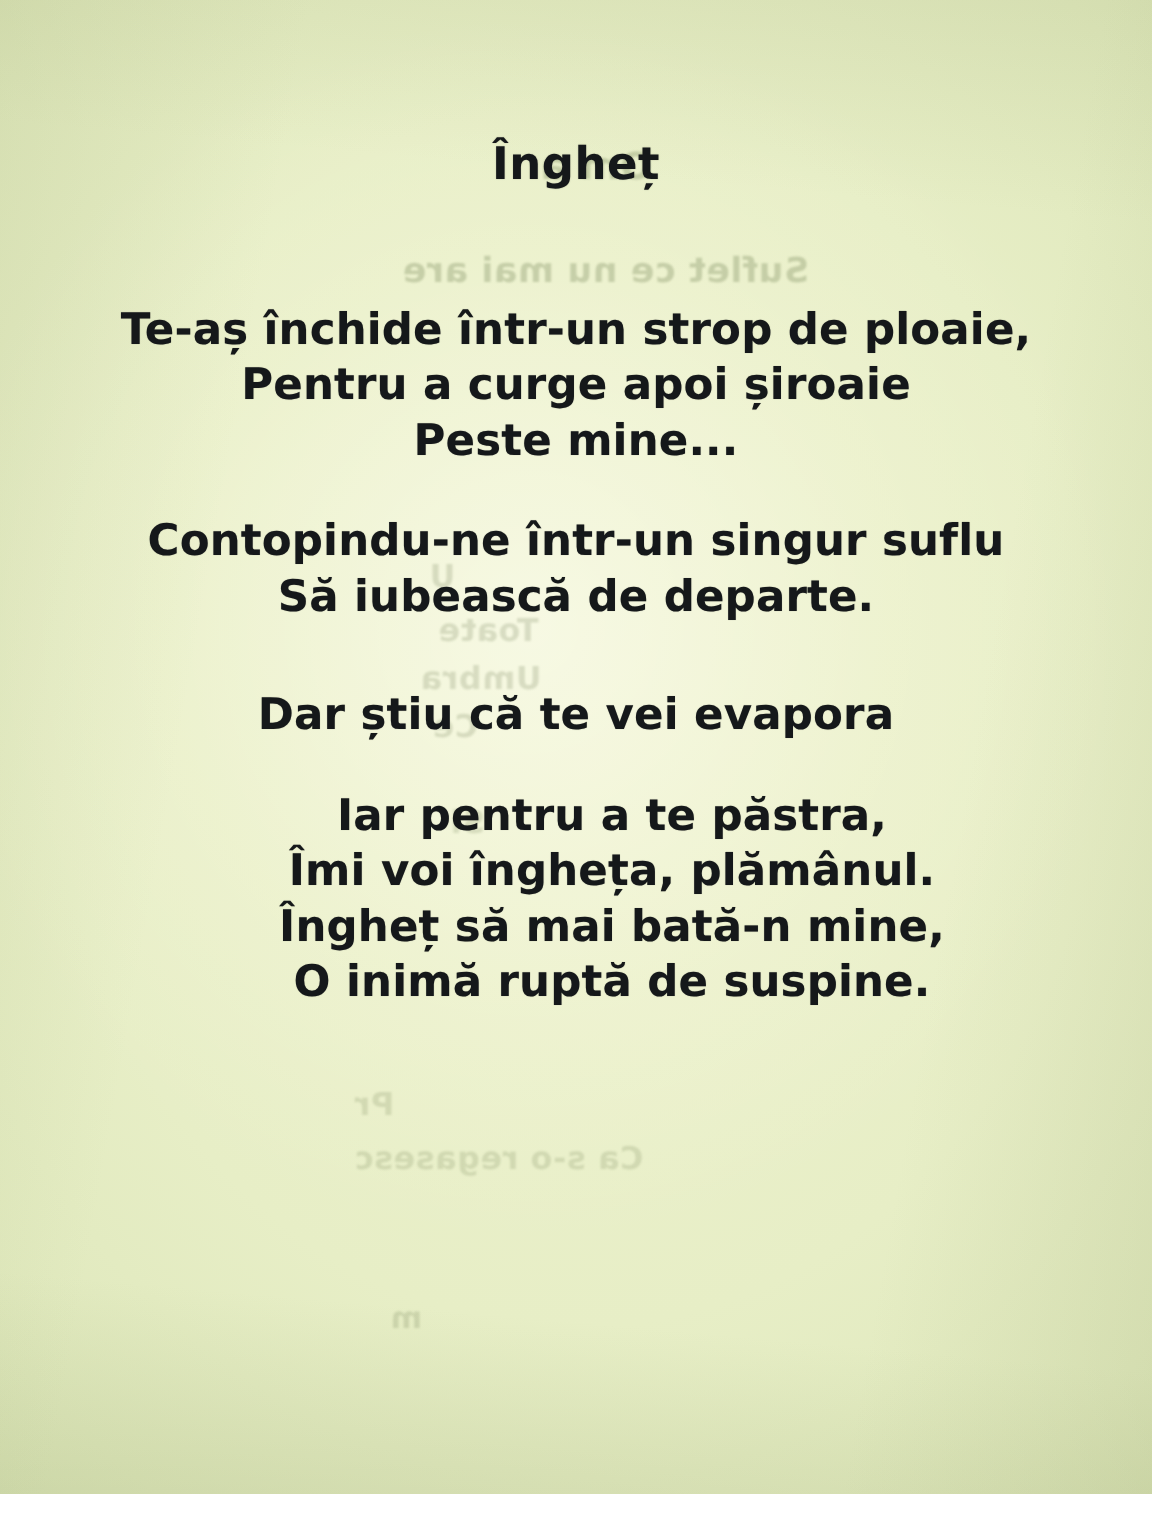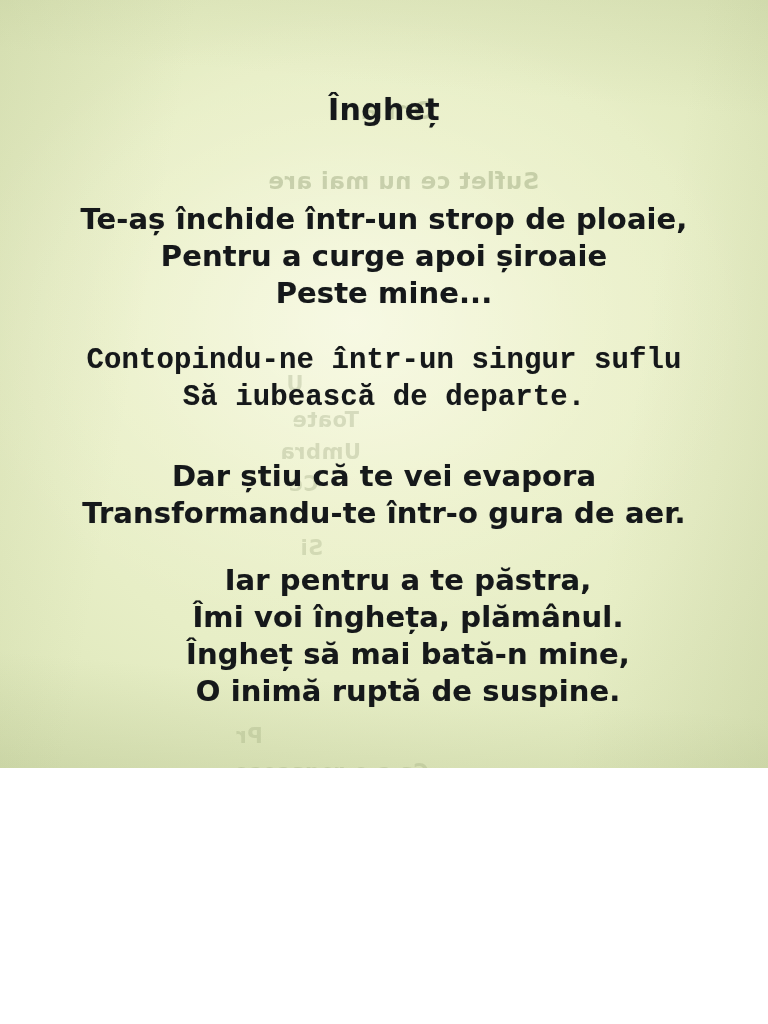--- a/index.html
+++ b/index.html
@@ -9,21 +9,21 @@
   body {
     width: 768px;
     height: 1024px;
     overflow: hidden;
     font-family: "DejaVu Sans", sans-serif;
   }
 
   #page {
     position: relative;
     width: 768px;
-    height: 768px;
+    height: 996px;
     background:
       radial-gradient(ellipse 70% 55% at 46% 42%, rgba(255,255,245,0.55) 0%, rgba(255,255,235,0.18) 45%, rgba(230,235,190,0.0) 75%),
       radial-gradient(ellipse 95% 85% at 50% 48%, #eef2cf 0%, #e7eec6 48%, #dfe8bc 72%, #d3dfae 100%);
     overflow: hidden;
   }
 
   
   #page::after {
     content: "";
     position: absolute;
@@ -72,21 +72,21 @@
     font-weight: 700;
     letter-spacing: 0.3px;
     text-shadow: 0 0 1px rgba(0,0,0,0.25);
   }
 
   .stanza {
     margin: 0;
     padding: 0;
   }
   .stanza.s1 { margin-top: 74px; }
-  .stanza.s2 { margin-top: 30px; font-family: Liberation Mono, monospace; }
+  .stanza.s2 { margin-top: 30px; }
   .stanza.s3 { margin-top: 42px; }
   .stanza.s4 { margin-top: 30px; padding-left: 48px; }
 
   .line {
     font-size: 29px;
     font-weight: 700;
     line-height: 37px;
     letter-spacing: 0.1px;
     text-shadow: 0 0 0.7px rgba(0,0,0,0.3);
   }
@@ -117,21 +117,20 @@
       <div class="line">Peste mine...</div>
     </div>
 
     <div class="stanza s2">
       <div class="line">Contopindu-ne într-un singur suflu</div>
       <div class="line">Să iubească de departe.</div>
     </div>
 
     <div class="stanza s3">
       <div class="line">Dar știu că te vei evapora</div>
-      <div class="line">Transformandu-te într-o gura de aer.</div>
     </div>
 
     <div class="stanza s4">
       <div class="line">Iar pentru a te păstra,</div>
       <div class="line">Îmi voi îngheța, plămânul.</div>
       <div class="line">Îngheț să mai bată-n mine,</div>
       <div class="line">O inimă ruptă de suspine.</div>
     </div>
   </div>
 

